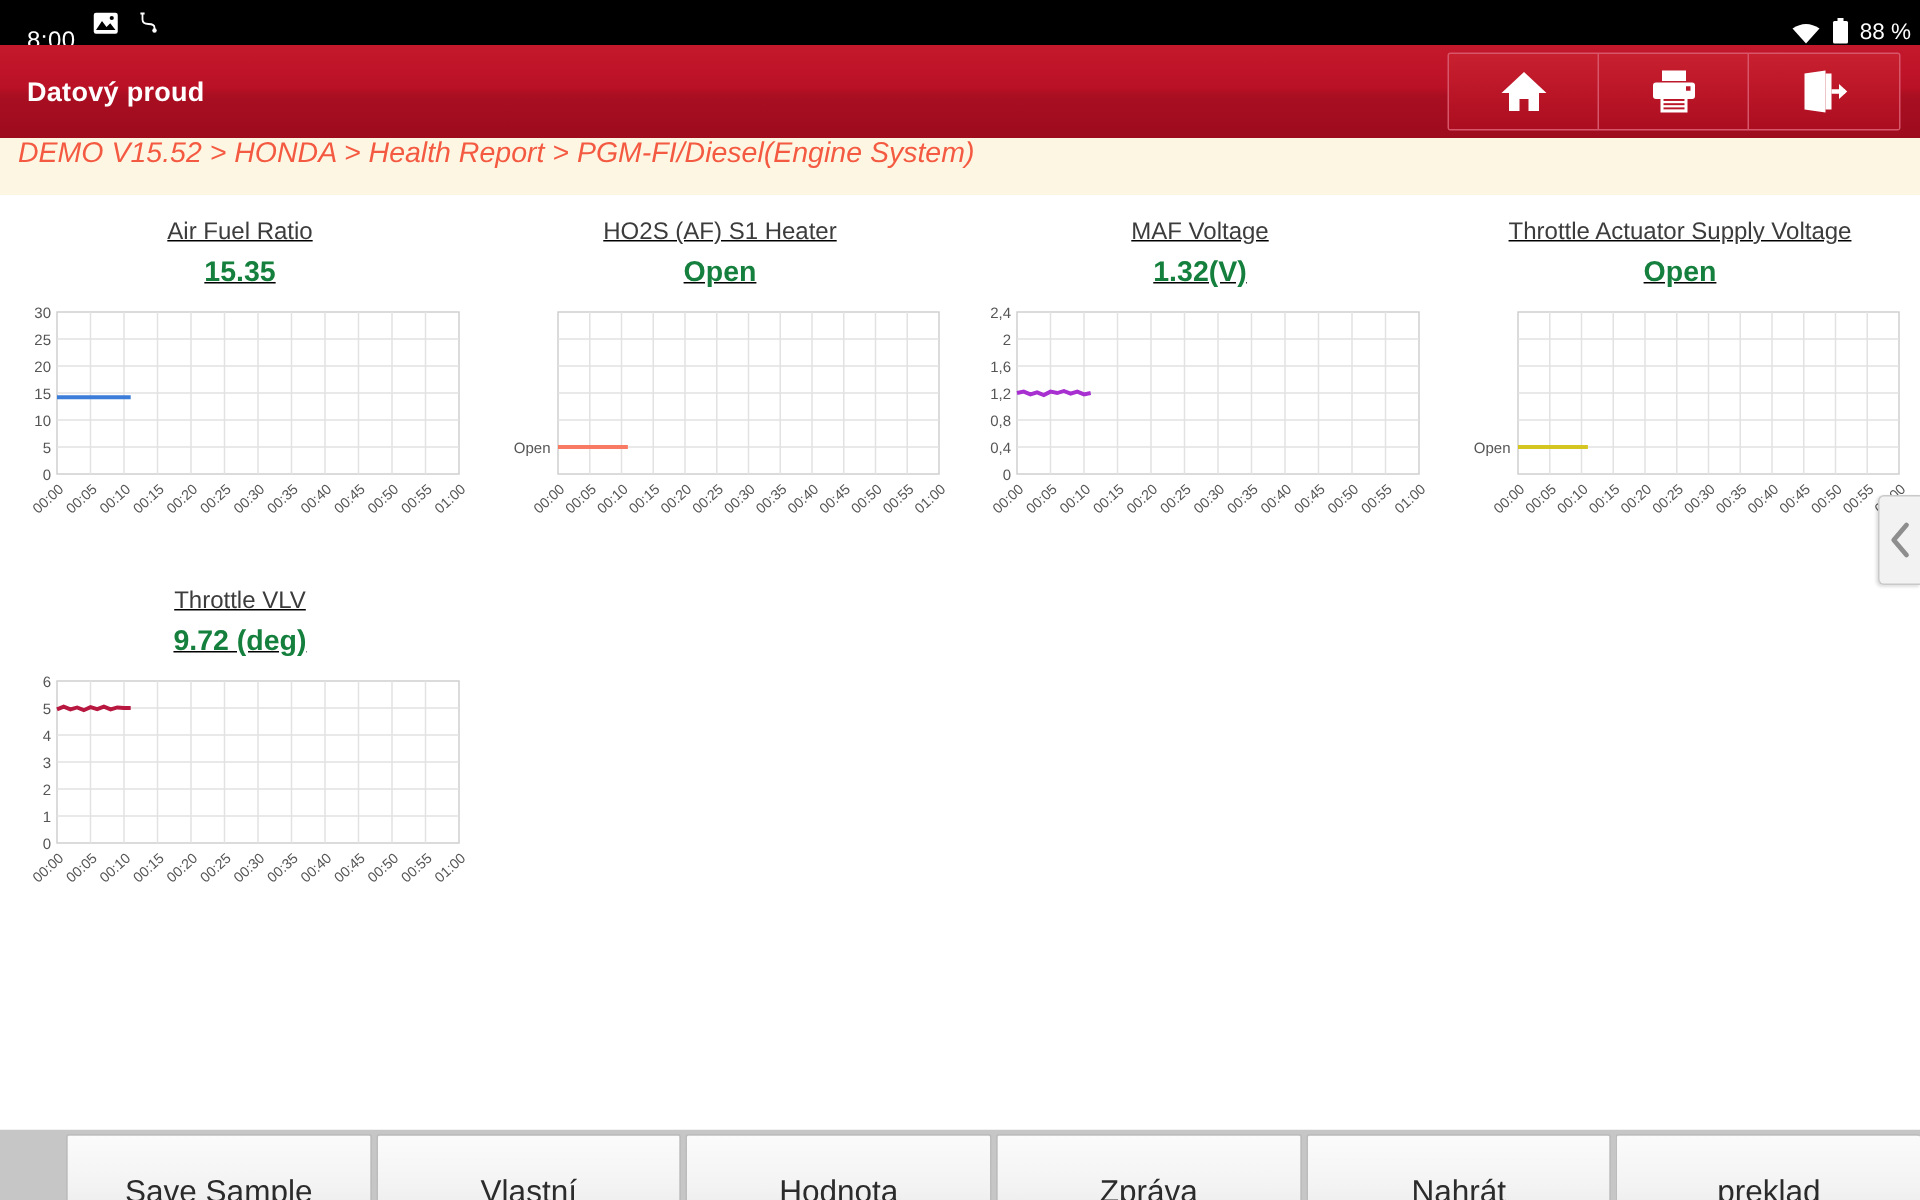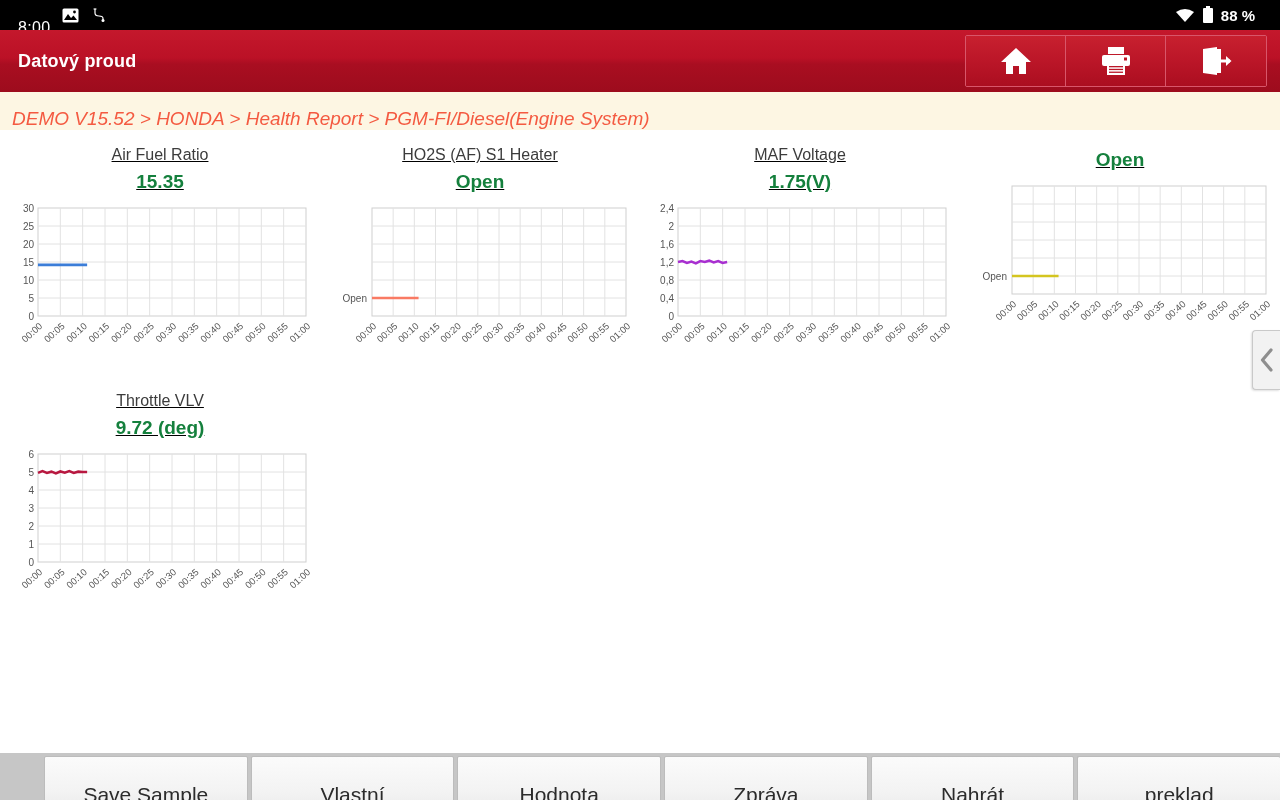--- a/index.html
+++ b/index.html
@@ -12,22 +12,22 @@
   body { position: relative; }
 
   
   .statusbar {
     height: 30px; background: #000000; color: #ffffff;
     display: flex; align-items: center; padding: 0 10px;
     font-size: 15px; position: relative;
   }
   .statusbar .clock { font-size: 16px; letter-spacing: .3px; margin-left: 8px; margin-top: 25px; }
   .statusbar .sb-left { display: flex; align-items: center; gap: 12px; }
-  .statusbar .sb-right { position: absolute; right: 25px; top: 0; height: 30px;
-    display: flex; align-items: center; gap: 7px; font-weight: bold; }
+  .statusbar .sb-right { position: absolute; right: 6px; top: 0; height: 30px;
+    display: flex; align-items: flex-end; gap: 7px; }
   .sb-icon { display: inline-flex; align-items: center; justify-content: center; }
   .batt-txt { font-size: 15px; }
 
   
   .titlebar {
     height: 62px;
     background: linear-gradient(to bottom, #c4182c 0%, #bb1126 45%, #a90e21 55%, #9d0c1d 100%);
     display: flex; align-items: center; position: relative;
   }
   .app-title {
@@ -42,21 +42,21 @@
     width: 100px; height: 100%;
     background: linear-gradient(to bottom, #c8202f 0%, #bb1628 50%, #ab0e20 100%);
     display: flex; align-items: center; justify-content: center;
     border-right: 1px solid #d8566a;
   }
   .tool-btn:last-child { border-right: none; }
 
   
   .breadcrumb {
     height: 38px; background: #fdf6e3;
-    display: flex; align-items: flex-end; padding-left: 12px;
+    display: flex; align-items: flex-start; padding-left: 12px;
     color: #f45a41; font-style: italic; font-size: 19px; white-space: nowrap;
   }
 
   
   .content {
     position: relative;
     height: 623px;
     background: #ffffff;
     padding: 8px 0 0 0;
     overflow: hidden;
@@ -260,21 +260,21 @@
             <text font-family="Liberation Sans, sans-serif" font-size="9.5" fill="#555" text-anchor="end" transform="translate(260.66666666666663,125) rotate(-42)">00:50</text>
             <text font-family="Liberation Sans, sans-serif" font-size="9.5" fill="#555" text-anchor="end" transform="translate(281.83333333333337,125) rotate(-42)">00:55</text>
             <text font-family="Liberation Sans, sans-serif" font-size="9.5" fill="#555" text-anchor="end" transform="translate(303,125) rotate(-42)">01:00</text>
             <path d="M44.00 96.00 L48.23 96.00 L52.47 96.00 L56.70 96.00 L60.93 96.00 L65.17 96.00 L69.40 96.00 L73.63 96.00 L77.87 96.00 L82.10 96.00 L86.33 96.00 L90.57 96.00" fill="none" stroke="#f97a63" stroke-width="2.6"></path>
           </svg>
         </div>
       </div>
       <div class="card">
         <div class="cap">
           <div class="name">MAF Voltage</div>
-          <div class="val">1.75(V)</div>
+          <div class="val">1.32(V)</div>
         </div>
         <div class="plot">
           <svg width="304" height="152">
             <rect x="30" y="6" width="268" height="108" fill="#ffffff" stroke="#cfcfcf" stroke-width="1"></rect>
             <line x1="30" x2="298" y1="24" y2="24" stroke="#e2e2e2" stroke-width="1"></line>
             <line x1="30" x2="298" y1="42" y2="42" stroke="#e2e2e2" stroke-width="1"></line>
             <line x1="30" x2="298" y1="60" y2="60" stroke="#e2e2e2" stroke-width="1"></line>
             <line x1="30" x2="298" y1="78" y2="78" stroke="#e2e2e2" stroke-width="1"></line>
             <line x1="30" x2="298" y1="96" y2="96" stroke="#e2e2e2" stroke-width="1"></line>
             <line y1="6" y2="114" x1="52.33333333333333" x2="52.33333333333333" stroke="#e2e2e2" stroke-width="1"></line>
@@ -307,20 +307,21 @@
             <text font-family="Liberation Sans, sans-serif" font-size="9.5" fill="#555" text-anchor="end" transform="translate(236,125) rotate(-42)">00:45</text>
             <text font-family="Liberation Sans, sans-serif" font-size="9.5" fill="#555" text-anchor="end" transform="translate(258.33333333333337,125) rotate(-42)">00:50</text>
             <text font-family="Liberation Sans, sans-serif" font-size="9.5" fill="#555" text-anchor="end" transform="translate(280.66666666666663,125) rotate(-42)">00:55</text>
             <text font-family="Liberation Sans, sans-serif" font-size="9.5" fill="#555" text-anchor="end" transform="translate(303,125) rotate(-42)">01:00</text>
             <path d="M30.00 60.00 L34.47 59.10 L38.93 60.90 L43.40 59.55 L47.87 61.35 L52.33 59.10 L56.80 60.00 L61.27 58.65 L65.73 60.45 L70.20 59.10 L74.67 60.90 L79.13 60.00" fill="none" stroke="#a82fd0" stroke-width="2.6"></path>
           </svg>
         </div>
       </div>
       <div class="card">
         <div class="cap">
+          <div class="name">Throttle Actuator Supply Voltage</div>
           <div class="val">Open</div>
         </div>
         <div class="plot">
           <svg width="304" height="152">
             <rect x="44" y="6" width="254" height="108" fill="#ffffff" stroke="#cfcfcf" stroke-width="1"></rect>
             <line x1="44" x2="298" y1="24" y2="24" stroke="#e2e2e2" stroke-width="1"></line>
             <line x1="44" x2="298" y1="42" y2="42" stroke="#e2e2e2" stroke-width="1"></line>
             <line x1="44" x2="298" y1="60" y2="60" stroke="#e2e2e2" stroke-width="1"></line>
             <line x1="44" x2="298" y1="78" y2="78" stroke="#e2e2e2" stroke-width="1"></line>
             <line x1="44" x2="298" y1="96" y2="96" stroke="#e2e2e2" stroke-width="1"></line>

